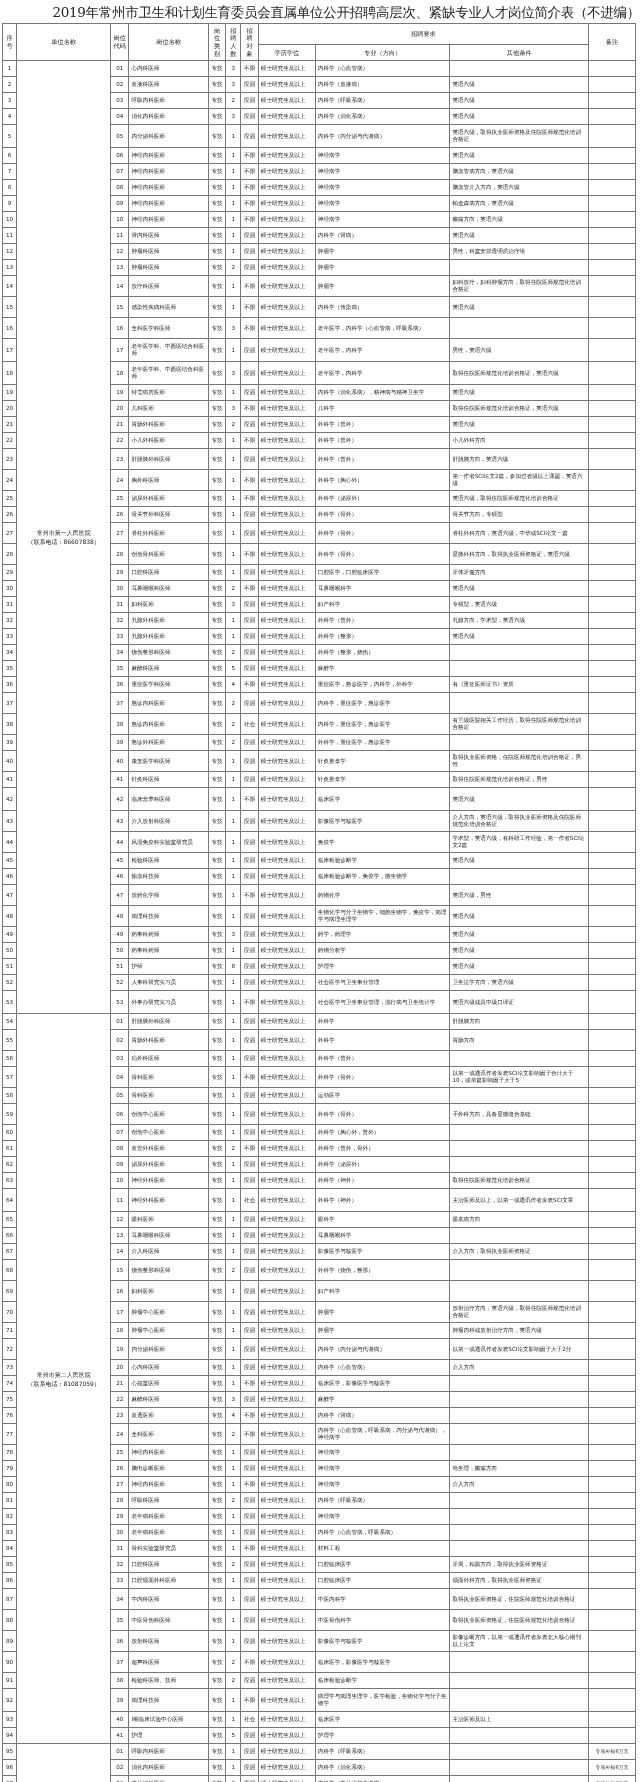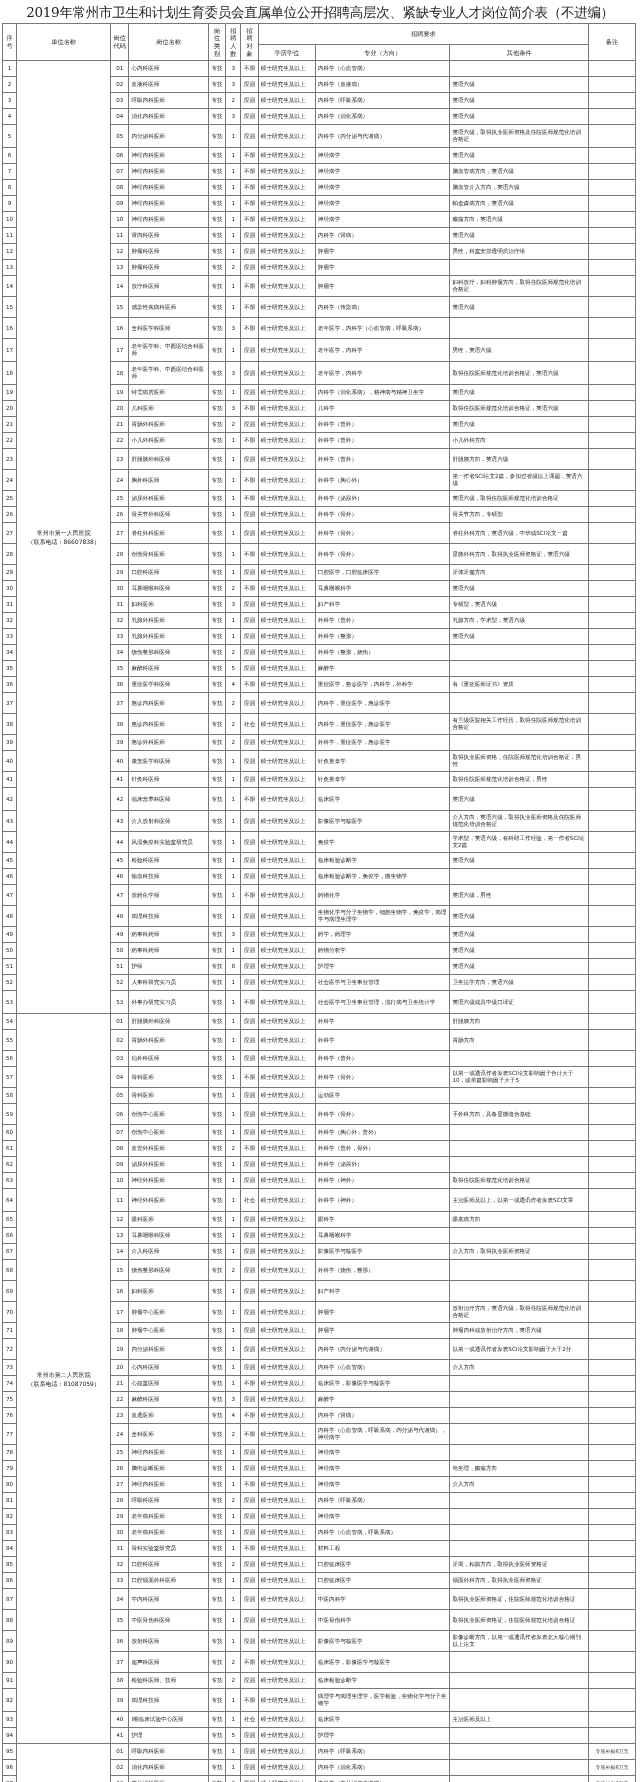--- a/index.html
+++ b/index.html
@@ -1,17 +1,17 @@
 <!DOCTYPE html>
 <html><head>
 <meta charset="utf-8">
 <style>
   html, body { margin: 0; padding: 0; background: #fff; }
   body { width: 640px; font-family: "DejaVu Sans", sans-serif; color: #222; }
-  .title { text-align: center; font-family: "DejaVu Serif", serif; font-size: 13.5px; padding: 4px 0 3px; height: 16px; line-height: 16px; letter-spacing: -0.3px; white-space: nowrap; }
+  .title { text-align: right; font-family: "DejaVu Serif", serif; font-size: 13.5px; padding: 4px 0 3px; height: 16px; line-height: 16px; letter-spacing: -0.3px; white-space: nowrap; }
   table { border-collapse: collapse; width: 634px; margin-left: 2px; table-layout: fixed; font-size: 5.6px; }
   td, th { border: 1px solid #777; padding: 0 2px; vertical-align: middle; overflow: hidden; line-height: 1.25; font-weight: normal; }
   th { font-size: 6.2px; text-align: center; }
   td.c { text-align: center; }
   td.unit { text-align: center; font-size: 6px; line-height: 1.5; }
   .hdr1 th { height: 20px; }
   .hdr2 th { height: 15px; }
   tr.r td { height: 15px; }
   tr.r2 td { height: 22px; }
   tr.r3 td { height: 20px; }

